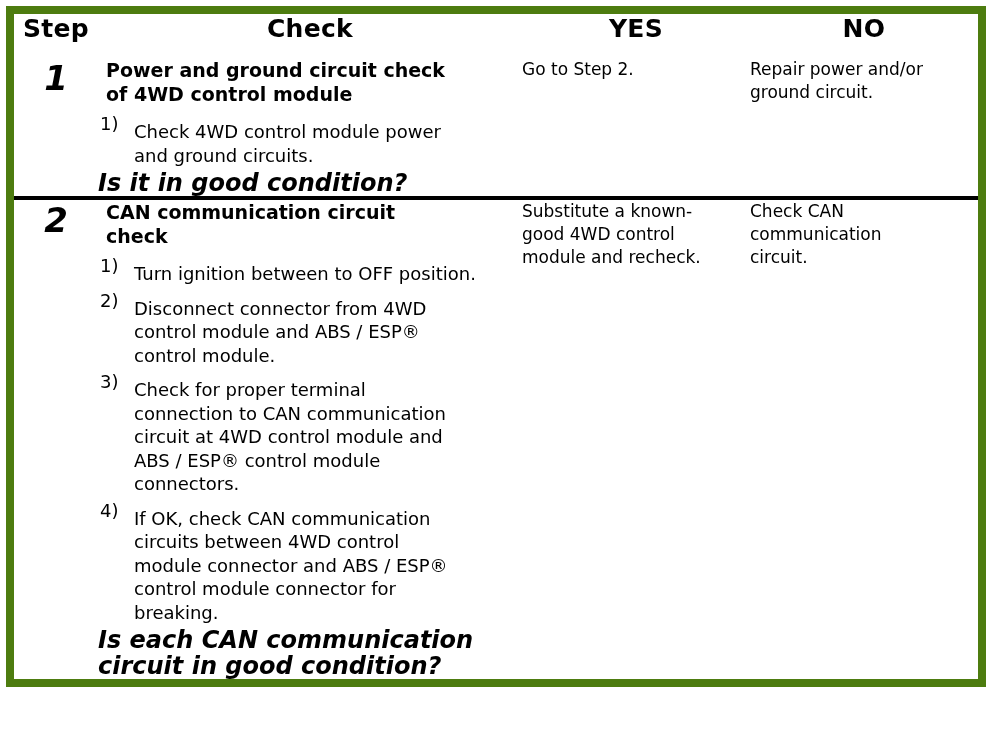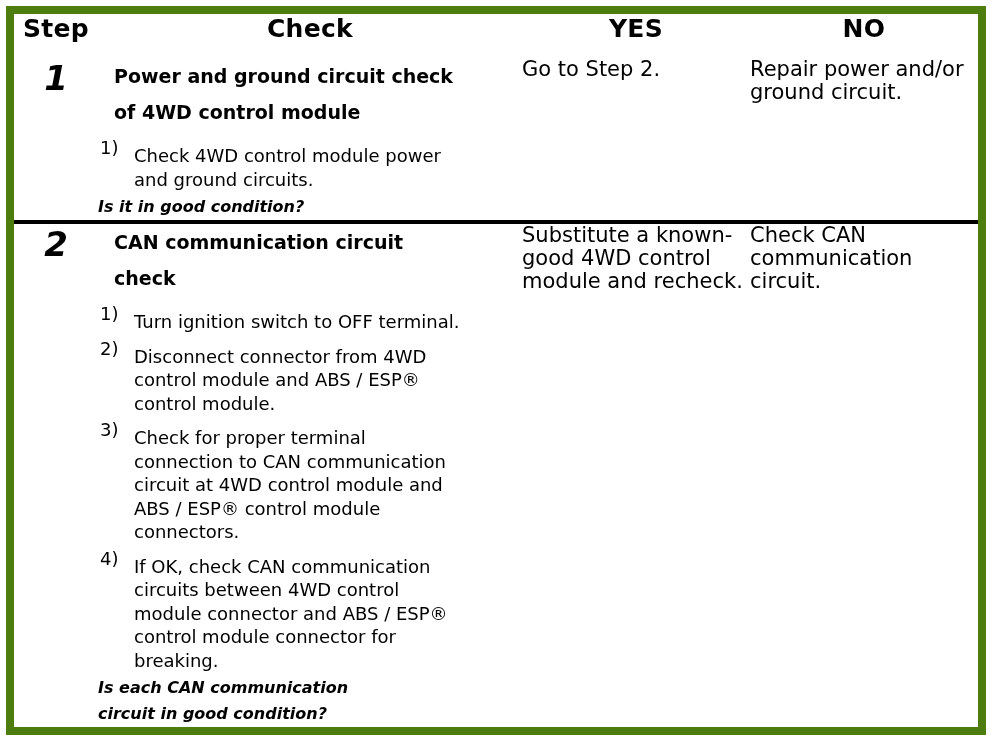--- a/index.html
+++ b/index.html
@@ -77,22 +77,22 @@
     padding-top: 14px;
   }
 
   
   .action-cell {
     padding: 10px 12px 14px 14px;
   }
   .action-title {
     font-weight: bold;
     font-size: 19px;
-    line-height: 36px;
-    margin: 0 0 6px 16px;
+    line-height: 24px;
+    margin: 0 0 6px 8px;
     white-space: pre-line;
   }
   .steps-list {
     margin: 0 0 0 0;
     padding: 0;
     list-style: none;
   }
   .steps-list li {
     display: flex;
     font-size: 18px;
@@ -105,30 +105,30 @@
     padding-left: 2px;
   }
   .steps-list li .body {
     flex: 1 1 auto;
     white-space: pre-line;
     margin-top: 8px;
   }
   .action-question {
     font-weight: bold;
     font-style: italic;
-    font-size: 16px;
+    font-size: 24px;
     line-height: 26px;
     margin-top: 1px;
     white-space: pre-line;
   }
 
   
   .yn-cell {
     padding: 11px 10px 10px 12px;
-    font-size: 21px;
+    font-size: 17px;
     line-height: 23px;
     white-space: pre-line;
   }
 </style>
 </head>
 <body>
 
 <div class="page">
 
   <table class="flow-table">
@@ -176,21 +176,21 @@
       <tr>
 
         <td class="step-num v-rule">2</td>
 
         <td class="action-cell v-rule">
           <div class="action-title">CAN communication circuit
 check</div>
           <ul class="steps-list">
             <li>
               <span class="marker">1)</span>
-              <span class="body">Turn ignition switch to OFF terminal.</span>
+              <span class="body">Turn ignition between to OFF position.</span>
             </li>
             <li>
               <span class="marker">2)</span>
               <span class="body">Disconnect connector from 4WD
 control module and ABS / ESP®
 control module.</span>
             </li>
             <li>
               <span class="marker">3)</span>
               <span class="body">Check for proper terminal

